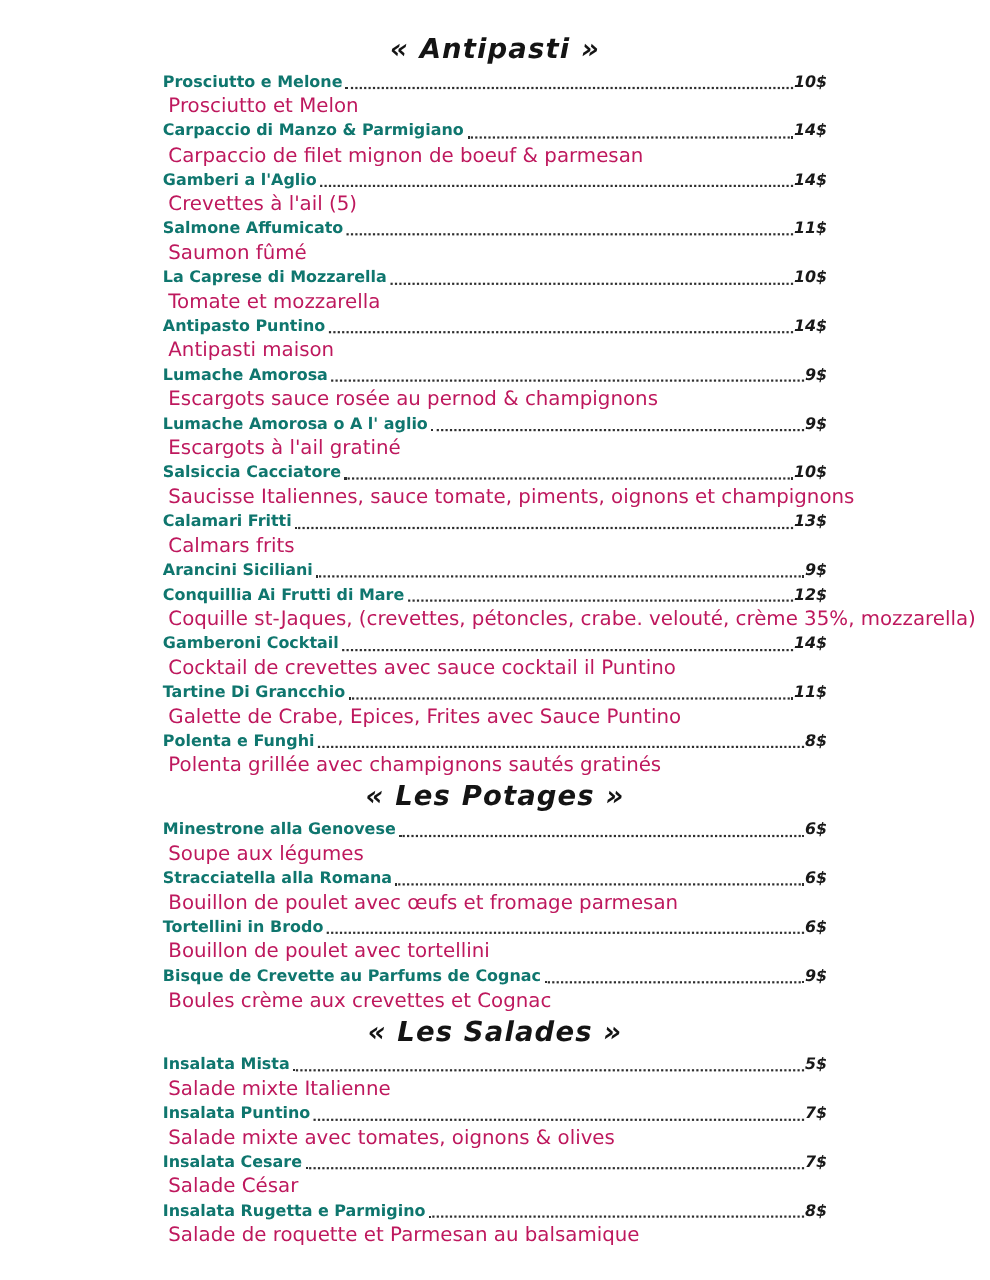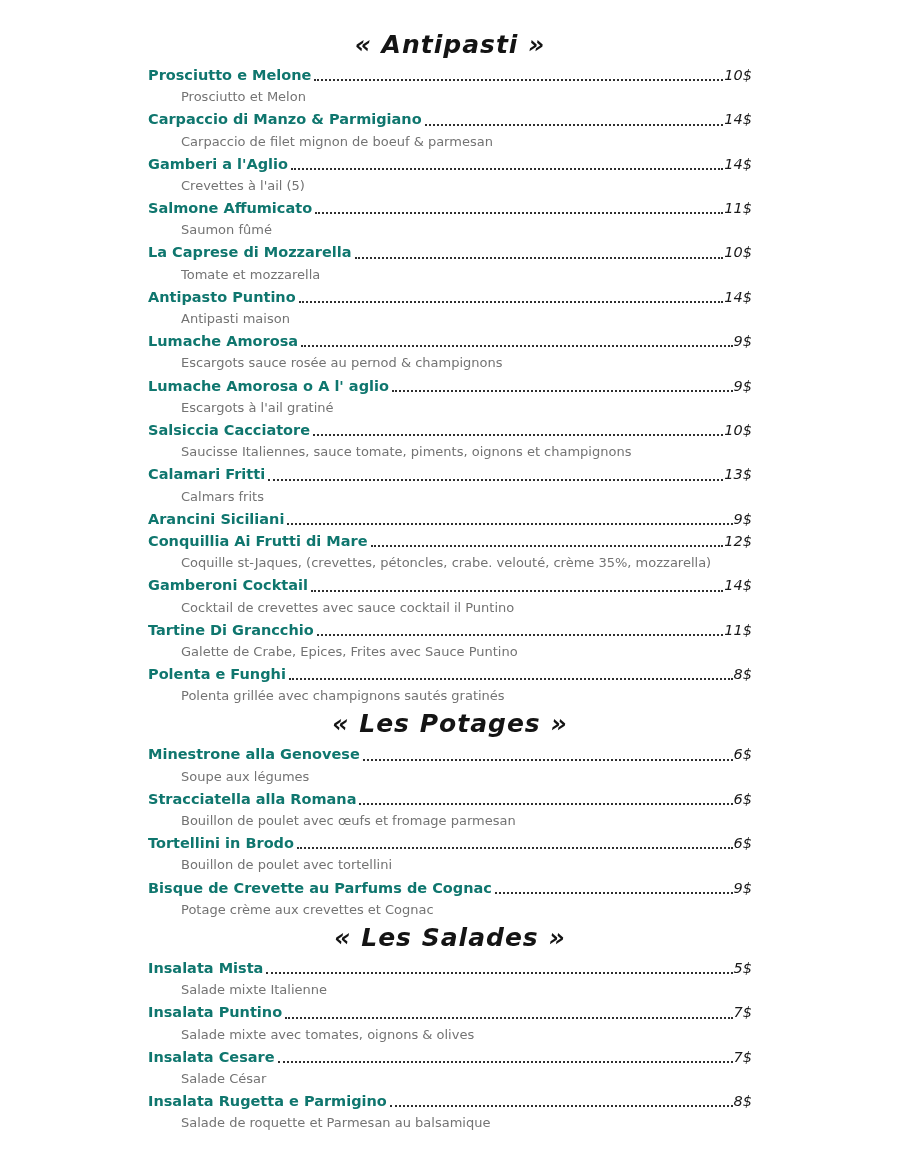--- a/index.html
+++ b/index.html
@@ -41,35 +41,34 @@
     white-space: nowrap;
     color: #0f766e;
   }
   .dots {
     flex: 1 1 auto;
     border-bottom: 2px dotted #2e2e2e;
     margin: 0 1px 5px 3px;
     min-width: 10px;
   }
   .item-price {
-    font-weight: normal;
+    font-weight: bold;
     font-size: 14.5px;
     font-style: italic;
     white-space: nowrap;
     color: #181818;
     text-align: right;
   }
   .item-desc {
-    font-size: 13px;
+    font-size: 18px;
     line-height: 22.2px;
     height: 22.2px;
     padding-left: 5px;
     white-space: nowrap;
-    color: #737373;
-    margin-left: 28px;
+    color: #be185d;
   }
 </style>
 </head>
 <body>
 
 <main class="menu">
   <section>
     <h2 class="section-title">« Antipasti »</h2>
     <div>
   <div class="menu-item">
@@ -237,21 +236,21 @@
     </div>
     <div class="item-desc">Bouillon de poulet avec tortellini</div>
   </div>
 
   <div class="menu-item">
     <div class="item-line">
       <span class="item-name">Bisque de Crevette au Parfums de Cognac</span>
       <span class="dots"></span>
       <span class="item-price">9$</span>
     </div>
-    <div class="item-desc">Potage crème aux crevettes et Cognac</div>
+    <div class="item-desc">Boules crème aux crevettes et Cognac</div>
   </div>
 </div>
   </section>
 
   <section>
     <h2 class="section-title">« Les Salades »</h2>
     <div>
   <div class="menu-item">
     <div class="item-line">
       <span class="item-name">Insalata Mista</span>

